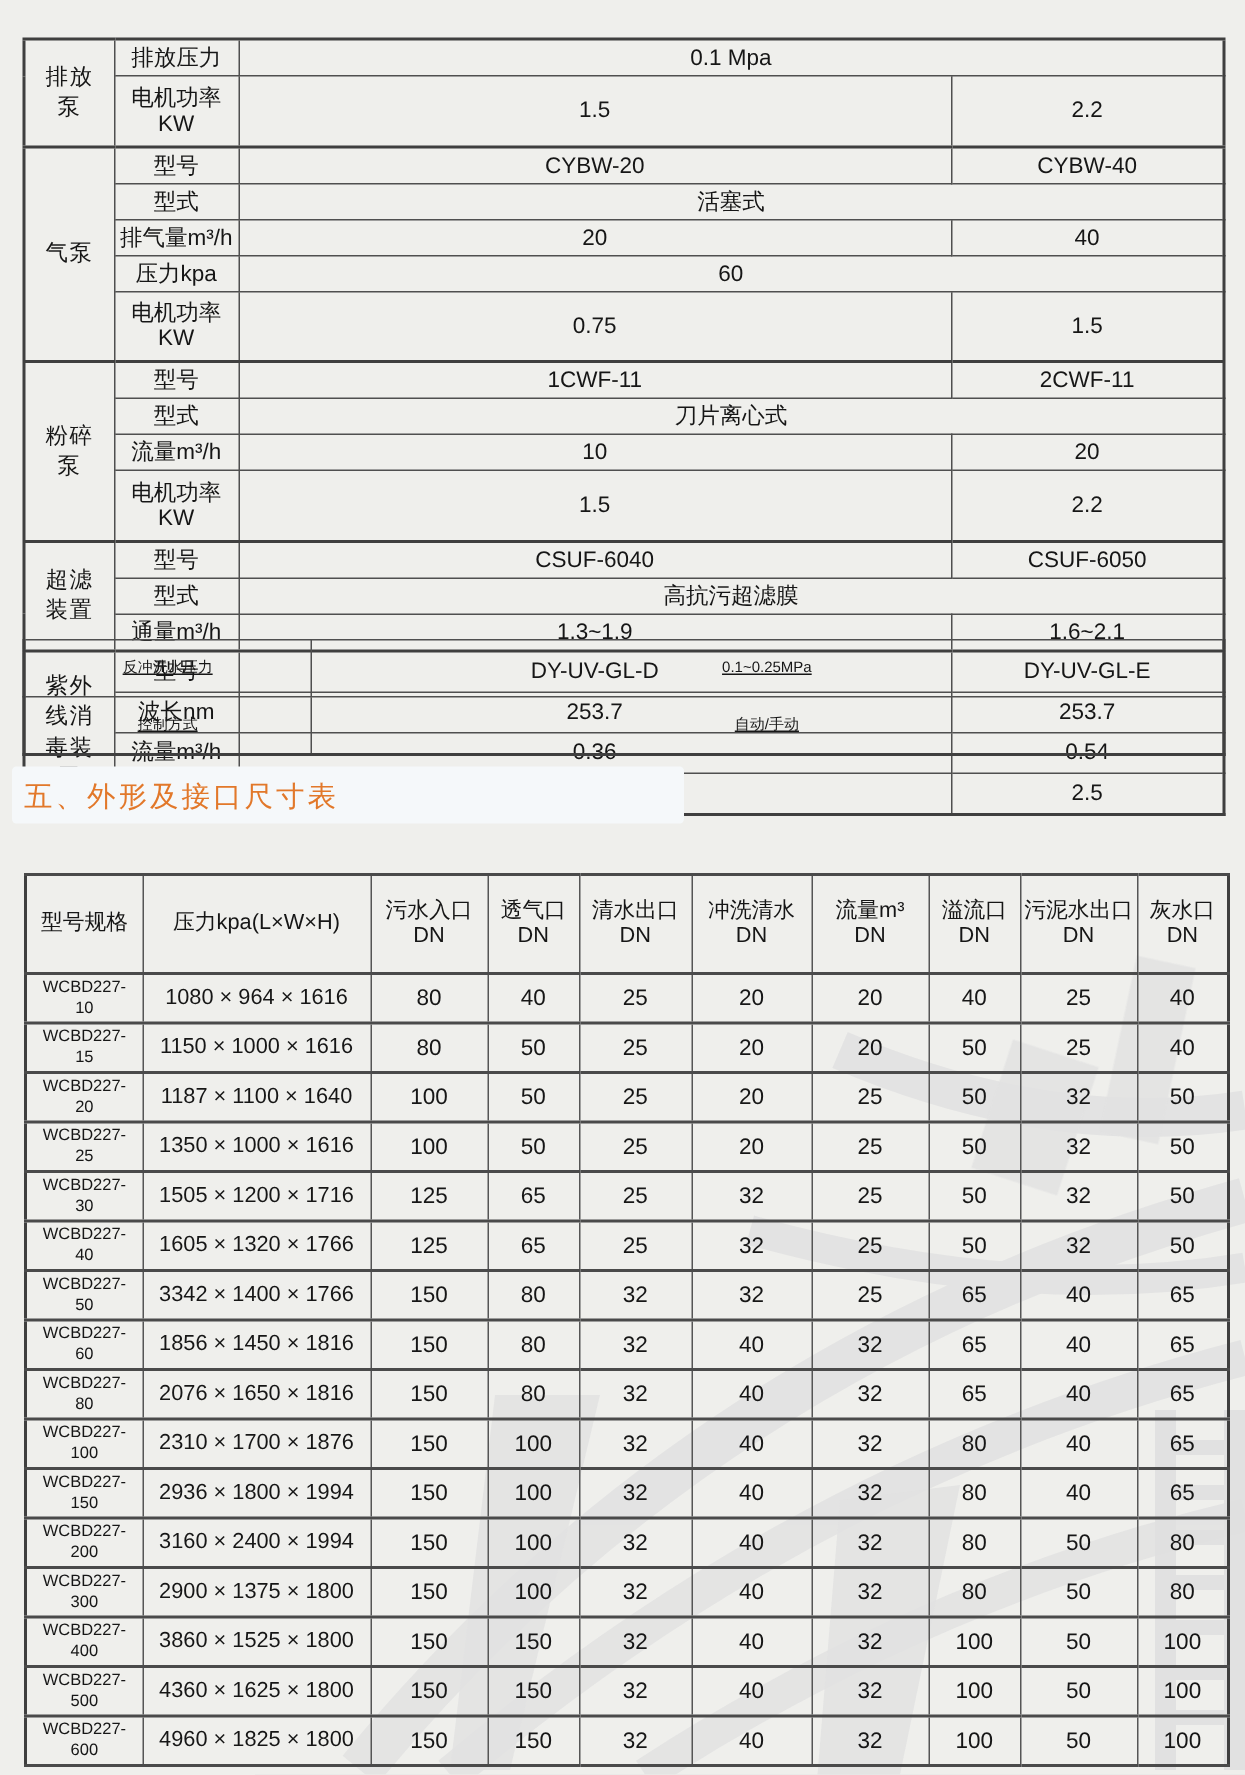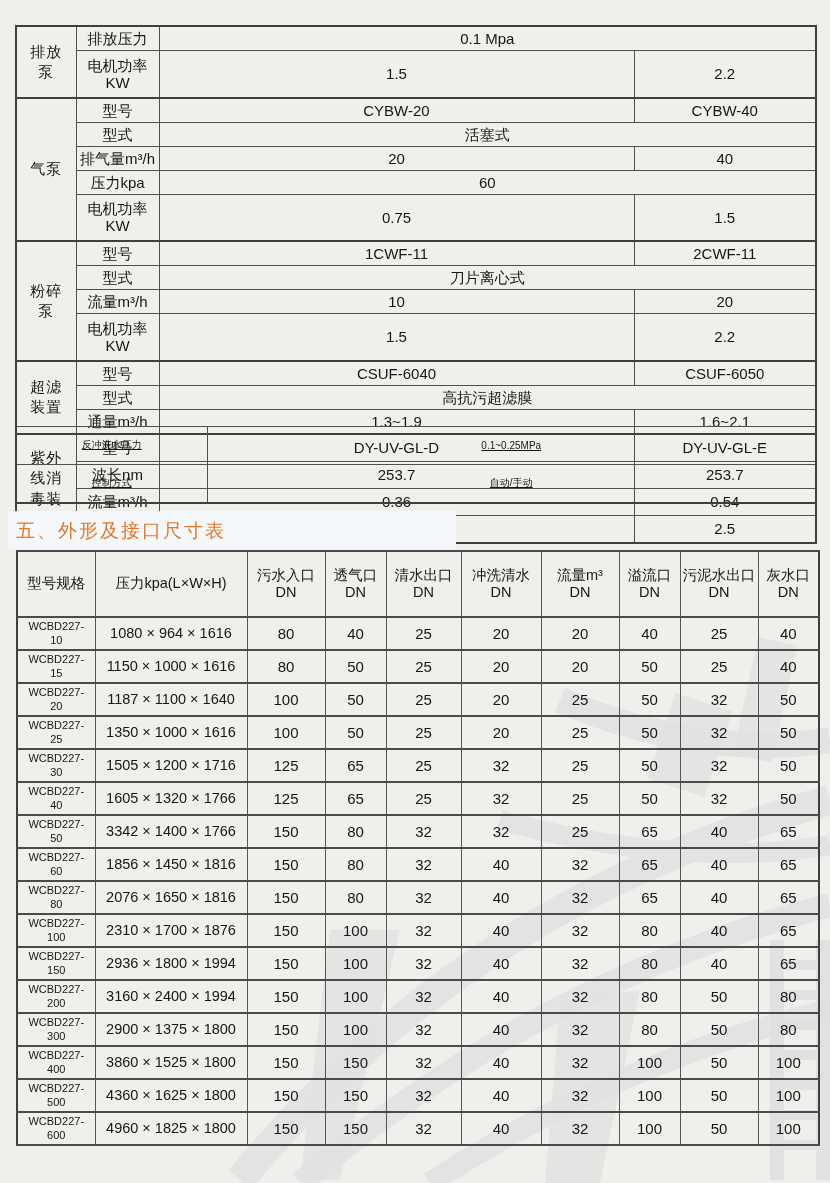--- a/index.html
+++ b/index.html
@@ -75,21 +75,21 @@
     left: 16px; top: 518px;
     font-size: 19px;
     font-weight: normal;
     letter-spacing: 2px;
     z-index: 2;
   }
 
   
   #dim-table {
     position: absolute;
-    left: 16px; top: 550px;
+    left: 16px; top: 582px;
     width: 802px;
     border: 2px solid #3f3f3f;
     z-index: 1;
   }
   #dim-table tr.header-row { height: 66px; }
   #dim-table tr.data-row { height: 33px; }
   #dim-table td {
     border-left: 1px solid #555;
     border-right: 1px solid #555;
     border-top: 2px solid #4a4a4a;

